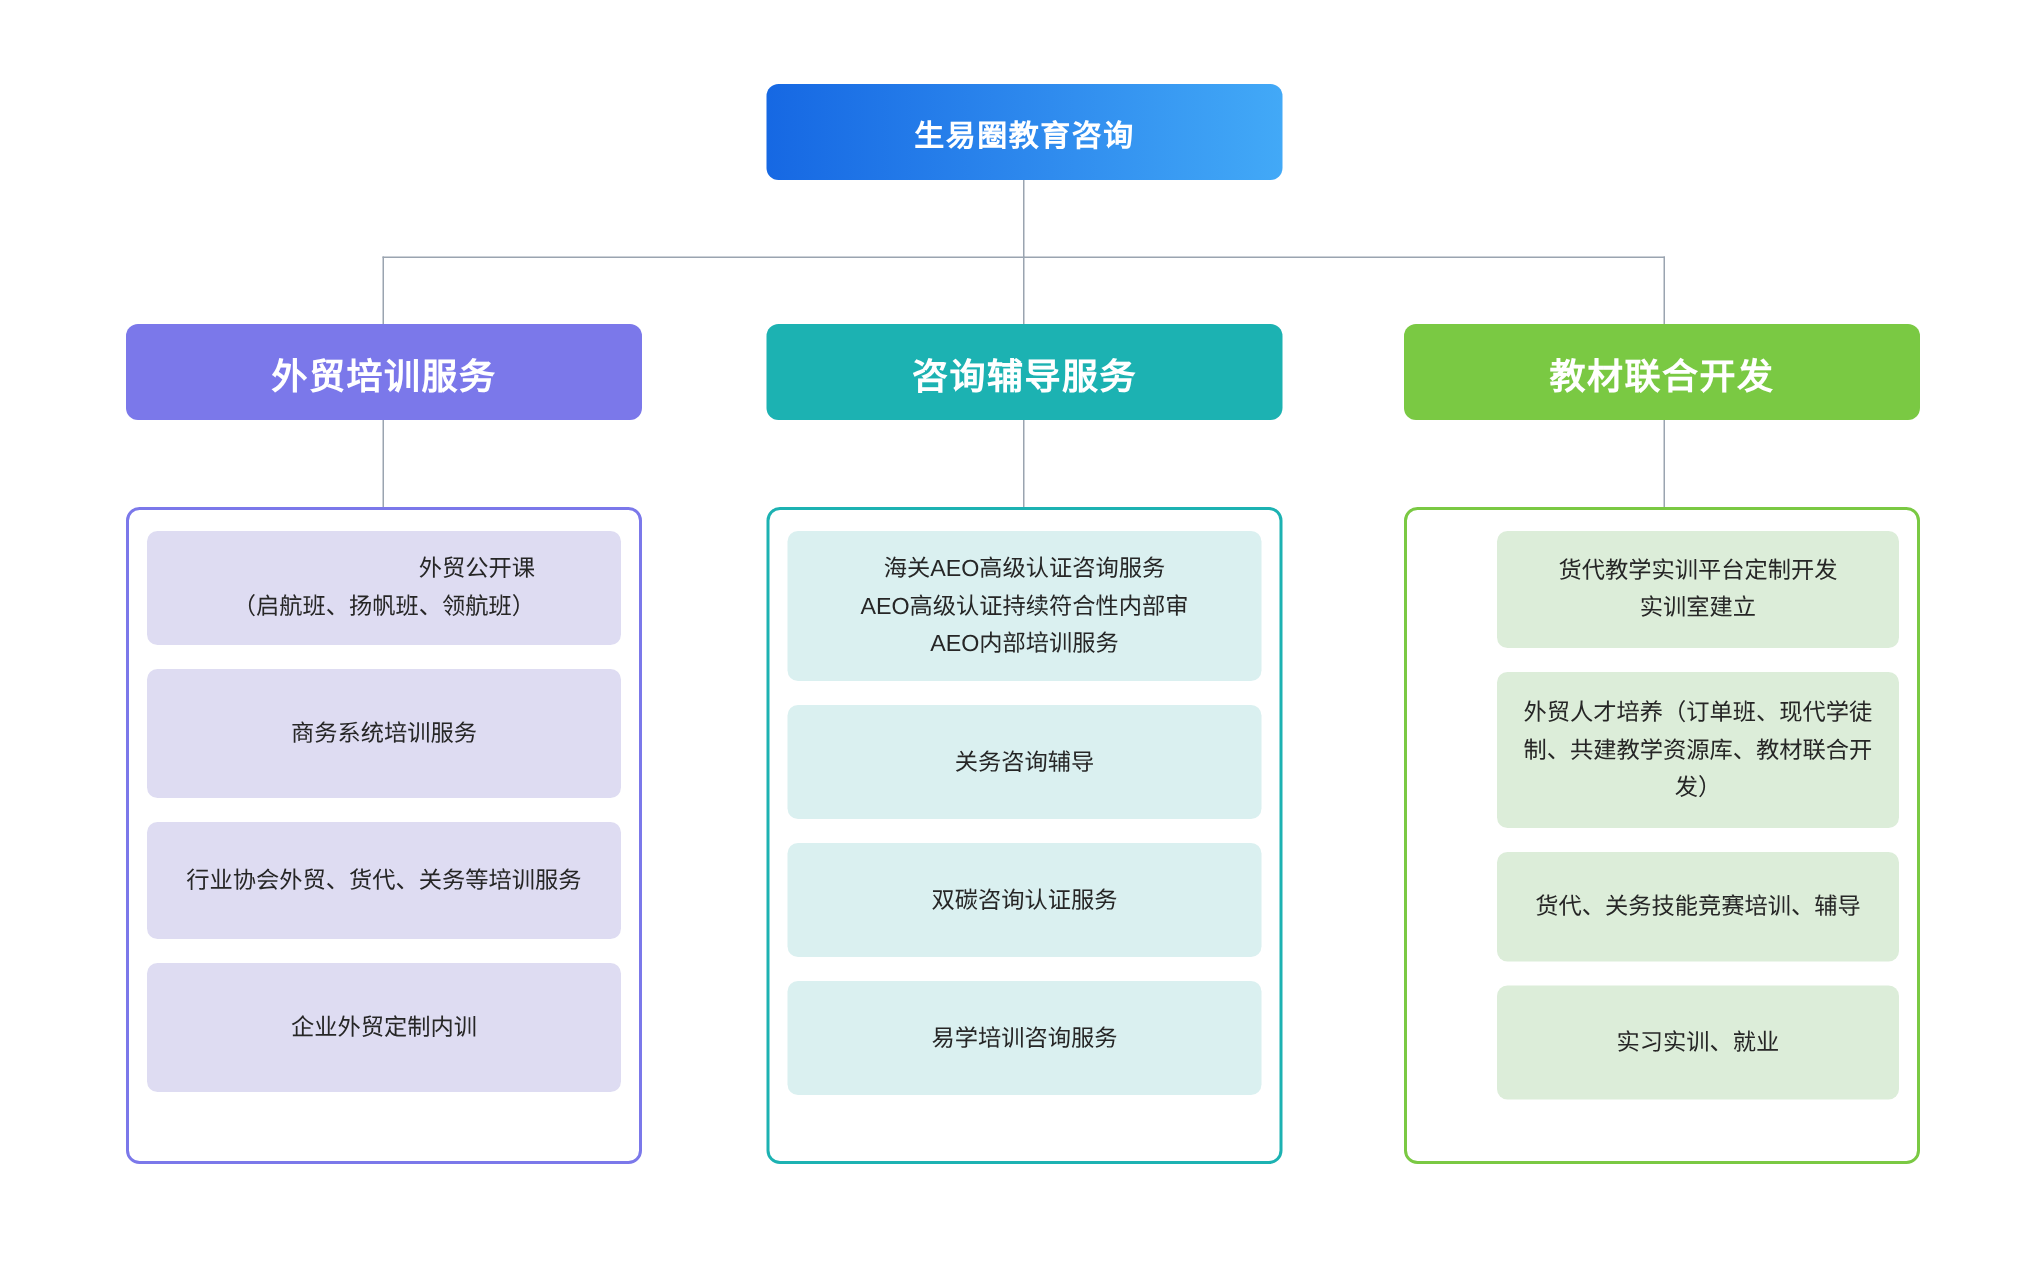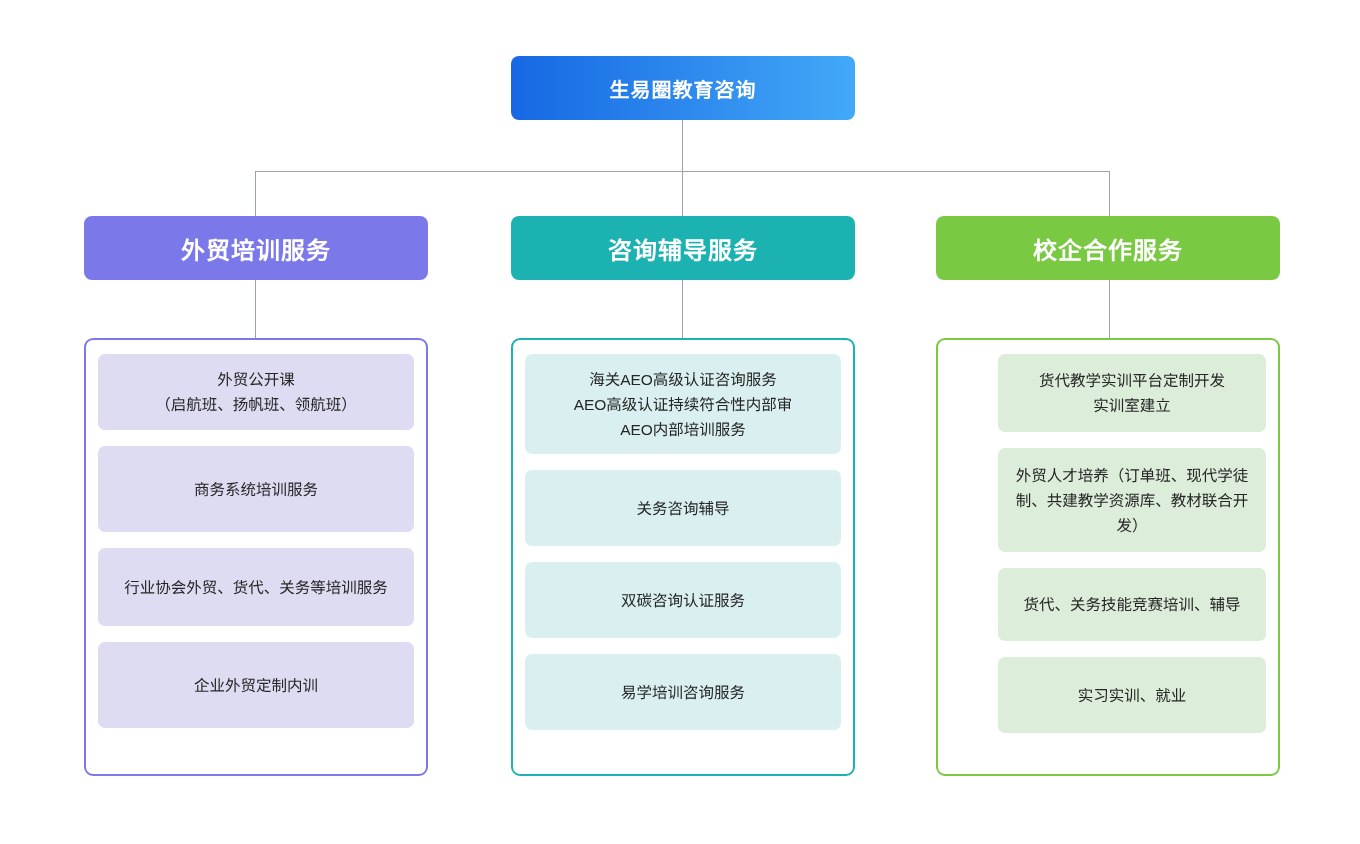--- a/index.html
+++ b/index.html
@@ -117,21 +117,21 @@
     display: flex;
     align-items: center;
     justify-content: center;
     box-sizing: border-box;
     padding: 8px 12px;
     white-space: pre-line;
     margin-bottom: 16px;
   }
   .leaf:last-child { margin-bottom: 0; }
 
-  .col1 .leaf { background: #dedcf2; }
+  .col1 .leaf { background: #dedcf2; text-align: right; }
   .col2 .leaf { background: #daf0f0; }
   .col3 .leaf { background: #dcedd9; margin-left: 48px; }
 
   
   .col1 .leaf:nth-child(1) { height: 76px; }
   .col1 .leaf:nth-child(2) { height: 86px; }
   .col1 .leaf:nth-child(3) { height: 78px; }
   .col1 .leaf:nth-child(4) { height: 86px; }
 
   .col2 .leaf:nth-child(1) { height: 100px; }
@@ -155,21 +155,21 @@
   <div class="line line-h conn-bus"></div>
   <div class="line line-v conn-drop-1"></div>
   <div class="line line-v conn-drop-2"></div>
   <div class="line line-v conn-drop-3"></div>
   <div class="line line-v conn-grp-1"></div>
   <div class="line line-v conn-grp-2"></div>
   <div class="line line-v conn-grp-3"></div>
 
   <div class="branch-header col1">外贸培训服务</div>
   <div class="branch-header col2">咨询辅导服务</div>
-  <div class="branch-header col3">校企合作服务</div>
+  <div class="branch-header col3">教材联合开发</div>
 
   <div class="group-box col1">
     <div class="leaf">外贸公开课
 （启航班、扬帆班、领航班）</div>
     <div class="leaf">商务系统培训服务</div>
     <div class="leaf">行业协会外贸、货代、关务等培训服务</div>
     <div class="leaf">企业外贸定制内训</div>
   </div>
 
   <div class="group-box col2">

